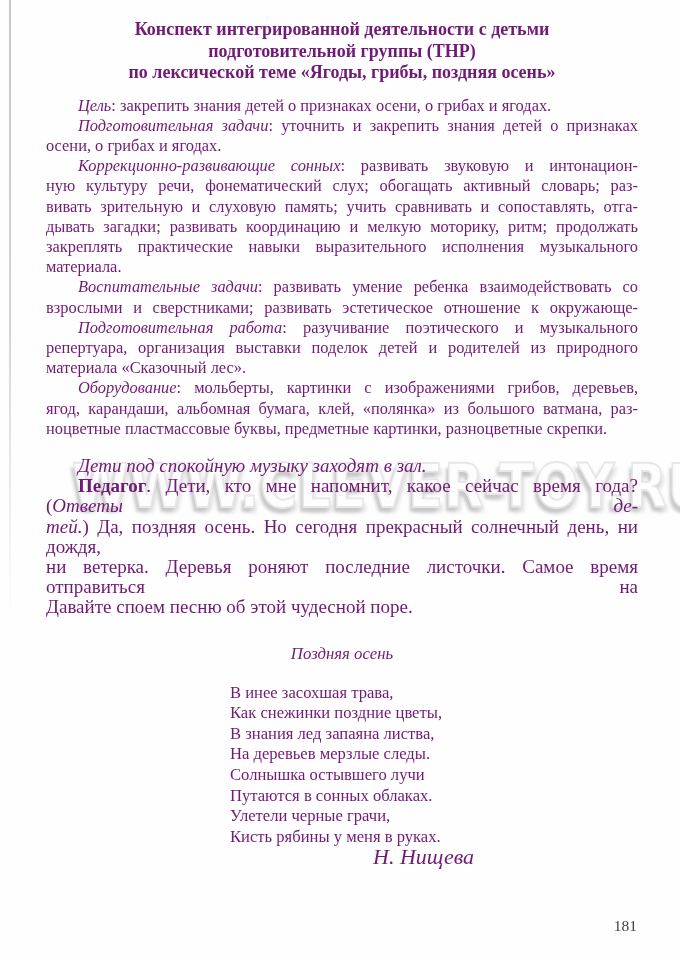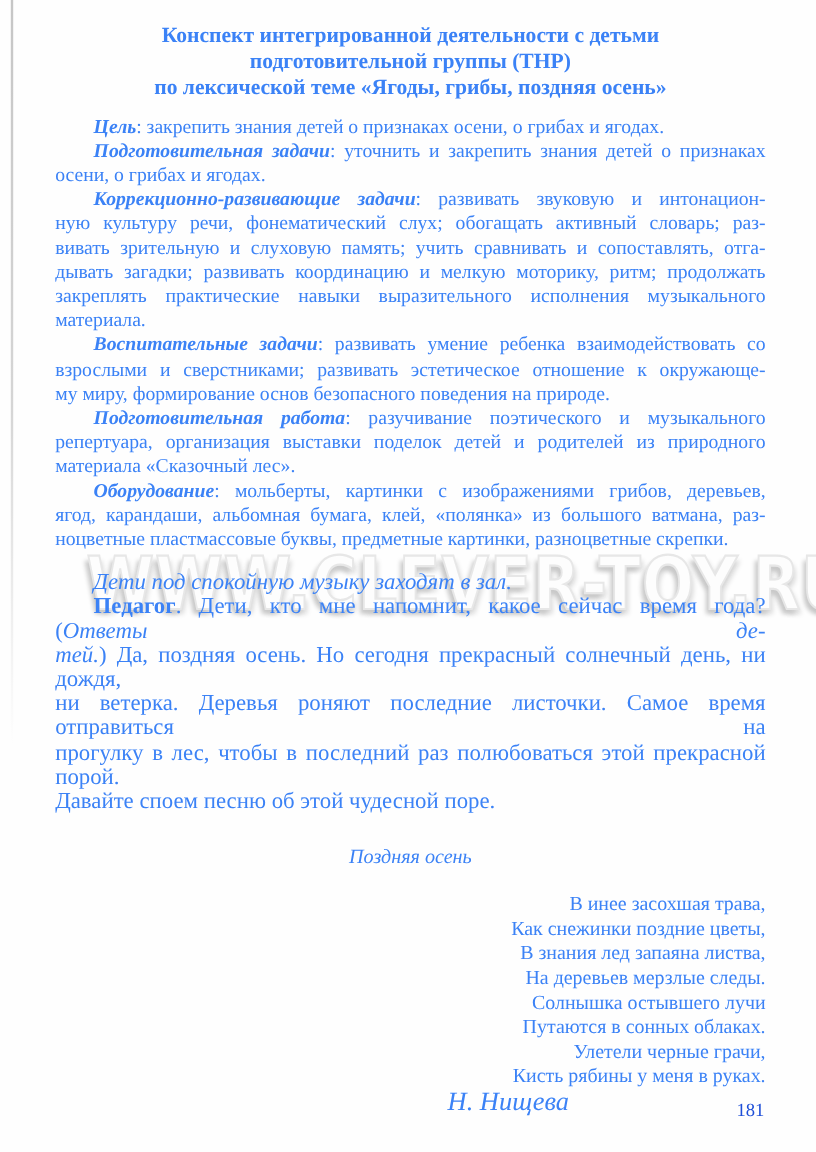--- a/index.html
+++ b/index.html
@@ -35,38 +35,38 @@
     -webkit-text-stroke: 1.5px #e7e7e7;
     text-shadow: -3px 4px 3px #c9c9c9, 2px 4px 4px #d8d8d8;
     transform: scale(1.02, 1.22);
     transform-origin: left top;
   }
   .content {
     position: absolute;
     left: 46px; top: 0;
     width: 592px;
     z-index: 1;
-    color: #3b82f6;
+    color: #701a75;
   }
   .title {
     padding-top: 19px;
     text-align: center;
     font-weight: bold;
     font-size: 18px;
     line-height: 21.5px;
   }
   .intro-paras {
     margin-top: 12px;
     font-size: 16.4px;
     line-height: 20.2px;
   }
   .line { min-height: 20.2px; }
   .line.just { text-align: justify; text-align-last: justify; }
   .line.indent { text-indent: 32px; }
-  .run-bi { font-weight: bold; font-style: italic; }
+  .run-bi { font-weight: normal; font-style: italic; }
   .run-b  { font-weight: bold; }
   .run-i  { font-style: italic; }
   .heading {
     margin-top: 26px;
     text-align: center;
     font-weight: bold;
     font-size: 16.8px;
     line-height: 20px;
   }
   .dialogue {
@@ -79,34 +79,33 @@
     text-align: center;
     font-style: italic;
     font-size: 16.8px;
     line-height: 21px;
   }
   .poem-lines {
     margin-top: 19px;
     margin-left: 184px;
     font-size: 16.6px;
     line-height: 20.6px;
-    text-align: right;
   }
   .poem-author {
     margin-left: 327px;
     font-style: italic;
     font-size: 22px;
     line-height: 20.6px;
   }
   .page-number {
     position: absolute;
     right: 43px; top: 917px;
     z-index: 1;
     font-size: 15.5px;
-    color: #1d4ed8;
+    color: #404040;
   }
 </style>
 </head>
 <body>
 
 <div class="page">
   <div class="edge-line"></div>
   <div class="watermark">WWW.CLEVER-TOY.RU</div>
 
   <div class="content">
@@ -118,31 +117,30 @@
 
     <div class="intro-paras" id="intro-paras">
         <div class="para">
           <div class="line indent"><span class="run-bi">Цель</span><span class="run-n">: закрепить знания детей о признаках осени, о грибах и ягодах.</span></div>
         </div>
         <div class="para">
           <div class="line just indent"><span class="run-bi">Подготовительная задачи</span><span class="run-n">: уточнить и закрепить знания детей о признаках</span></div>
           <div class="line"><span class="run-n">осени, о грибах и ягодах.</span></div>
         </div>
         <div class="para">
-          <div class="line just indent"><span class="run-bi">Коррекционно-развивающие задачи</span><span class="run-n">: развивать звуковую и интонацион-</span></div>
+          <div class="line just indent"><span class="run-bi">Коррекционно-развивающие сонных</span><span class="run-n">: развивать звуковую и интонацион-</span></div>
           <div class="line just"><span class="run-n">ную культуру речи, фонематический слух; обогащать активный словарь; раз-</span></div>
           <div class="line just"><span class="run-n">вивать зрительную и слуховую память; учить сравнивать и сопоставлять, отга-</span></div>
           <div class="line just"><span class="run-n">дывать загадки; развивать координацию и мелкую моторику, ритм; продолжать</span></div>
           <div class="line just"><span class="run-n">закреплять практические навыки выразительного исполнения музыкального</span></div>
           <div class="line"><span class="run-n">материала.</span></div>
         </div>
         <div class="para">
           <div class="line just indent"><span class="run-bi">Воспитательные задачи</span><span class="run-n">: развивать умение ребенка взаимодействовать со</span></div>
           <div class="line just"><span class="run-n">взрослыми и сверстниками; развивать эстетическое отношение к окружающе-</span></div>
-          <div class="line"><span class="run-n">му миру, формирование основ безопасного поведения на природе.</span></div>
         </div>
         <div class="para">
           <div class="line just indent"><span class="run-bi">Подготовительная работа</span><span class="run-n">: разучивание поэтического и музыкального</span></div>
           <div class="line just"><span class="run-n">репертуара, организация выставки поделок детей и родителей из природного</span></div>
           <div class="line"><span class="run-n">материала «Сказочный лес».</span></div>
         </div>
         <div class="para">
           <div class="line just indent"><span class="run-bi">Оборудование</span><span class="run-n">: мольберты, картинки с изображениями грибов, деревьев,</span></div>
           <div class="line just"><span class="run-n">ягод, карандаши, альбомная бумага, клей, «полянка» из большого ватмана, раз-</span></div>
           <div class="line"><span class="run-n">ноцветные пластмассовые буквы, предметные картинки, разноцветные скрепки.</span></div>
@@ -151,21 +149,20 @@
 
 
     <div class="dialogue" id="dialogue">
         <div class="para">
           <div class="line indent"><span class="run-i">Дети под спокойную музыку заходят в зал.</span></div>
         </div>
         <div class="para">
           <div class="line just indent"><span class="run-b">Педагог</span><span class="run-n">. Дети, кто мне напомнит, какое сейчас время года? (</span><span class="run-i">Ответы де-</span></div>
           <div class="line just"><span class="run-i">тей.</span><span class="run-n">) Да, поздняя осень. Но сегодня прекрасный солнечный день, ни дождя,</span></div>
           <div class="line just"><span class="run-n">ни ветерка. Деревья роняют последние листочки. Самое время отправиться на</span></div>
-          <div class="line just"><span class="run-n">прогулку в лес, чтобы в последний раз полюбоваться этой прекрасной порой.</span></div>
           <div class="line"><span class="run-n">Давайте споем песню об этой чудесной поре.</span></div>
         </div>
       </div>
 
     <div class="poem">
       <div class="poem-title">Поздняя осень</div>
       <div class="poem-lines" id="poem-lines">
           <div class="poem-line">В инее засохшая трава,</div>
           <div class="poem-line">Как снежинки поздние цветы,</div>
           <div class="poem-line">В знания лед запаяна листва,</div>

